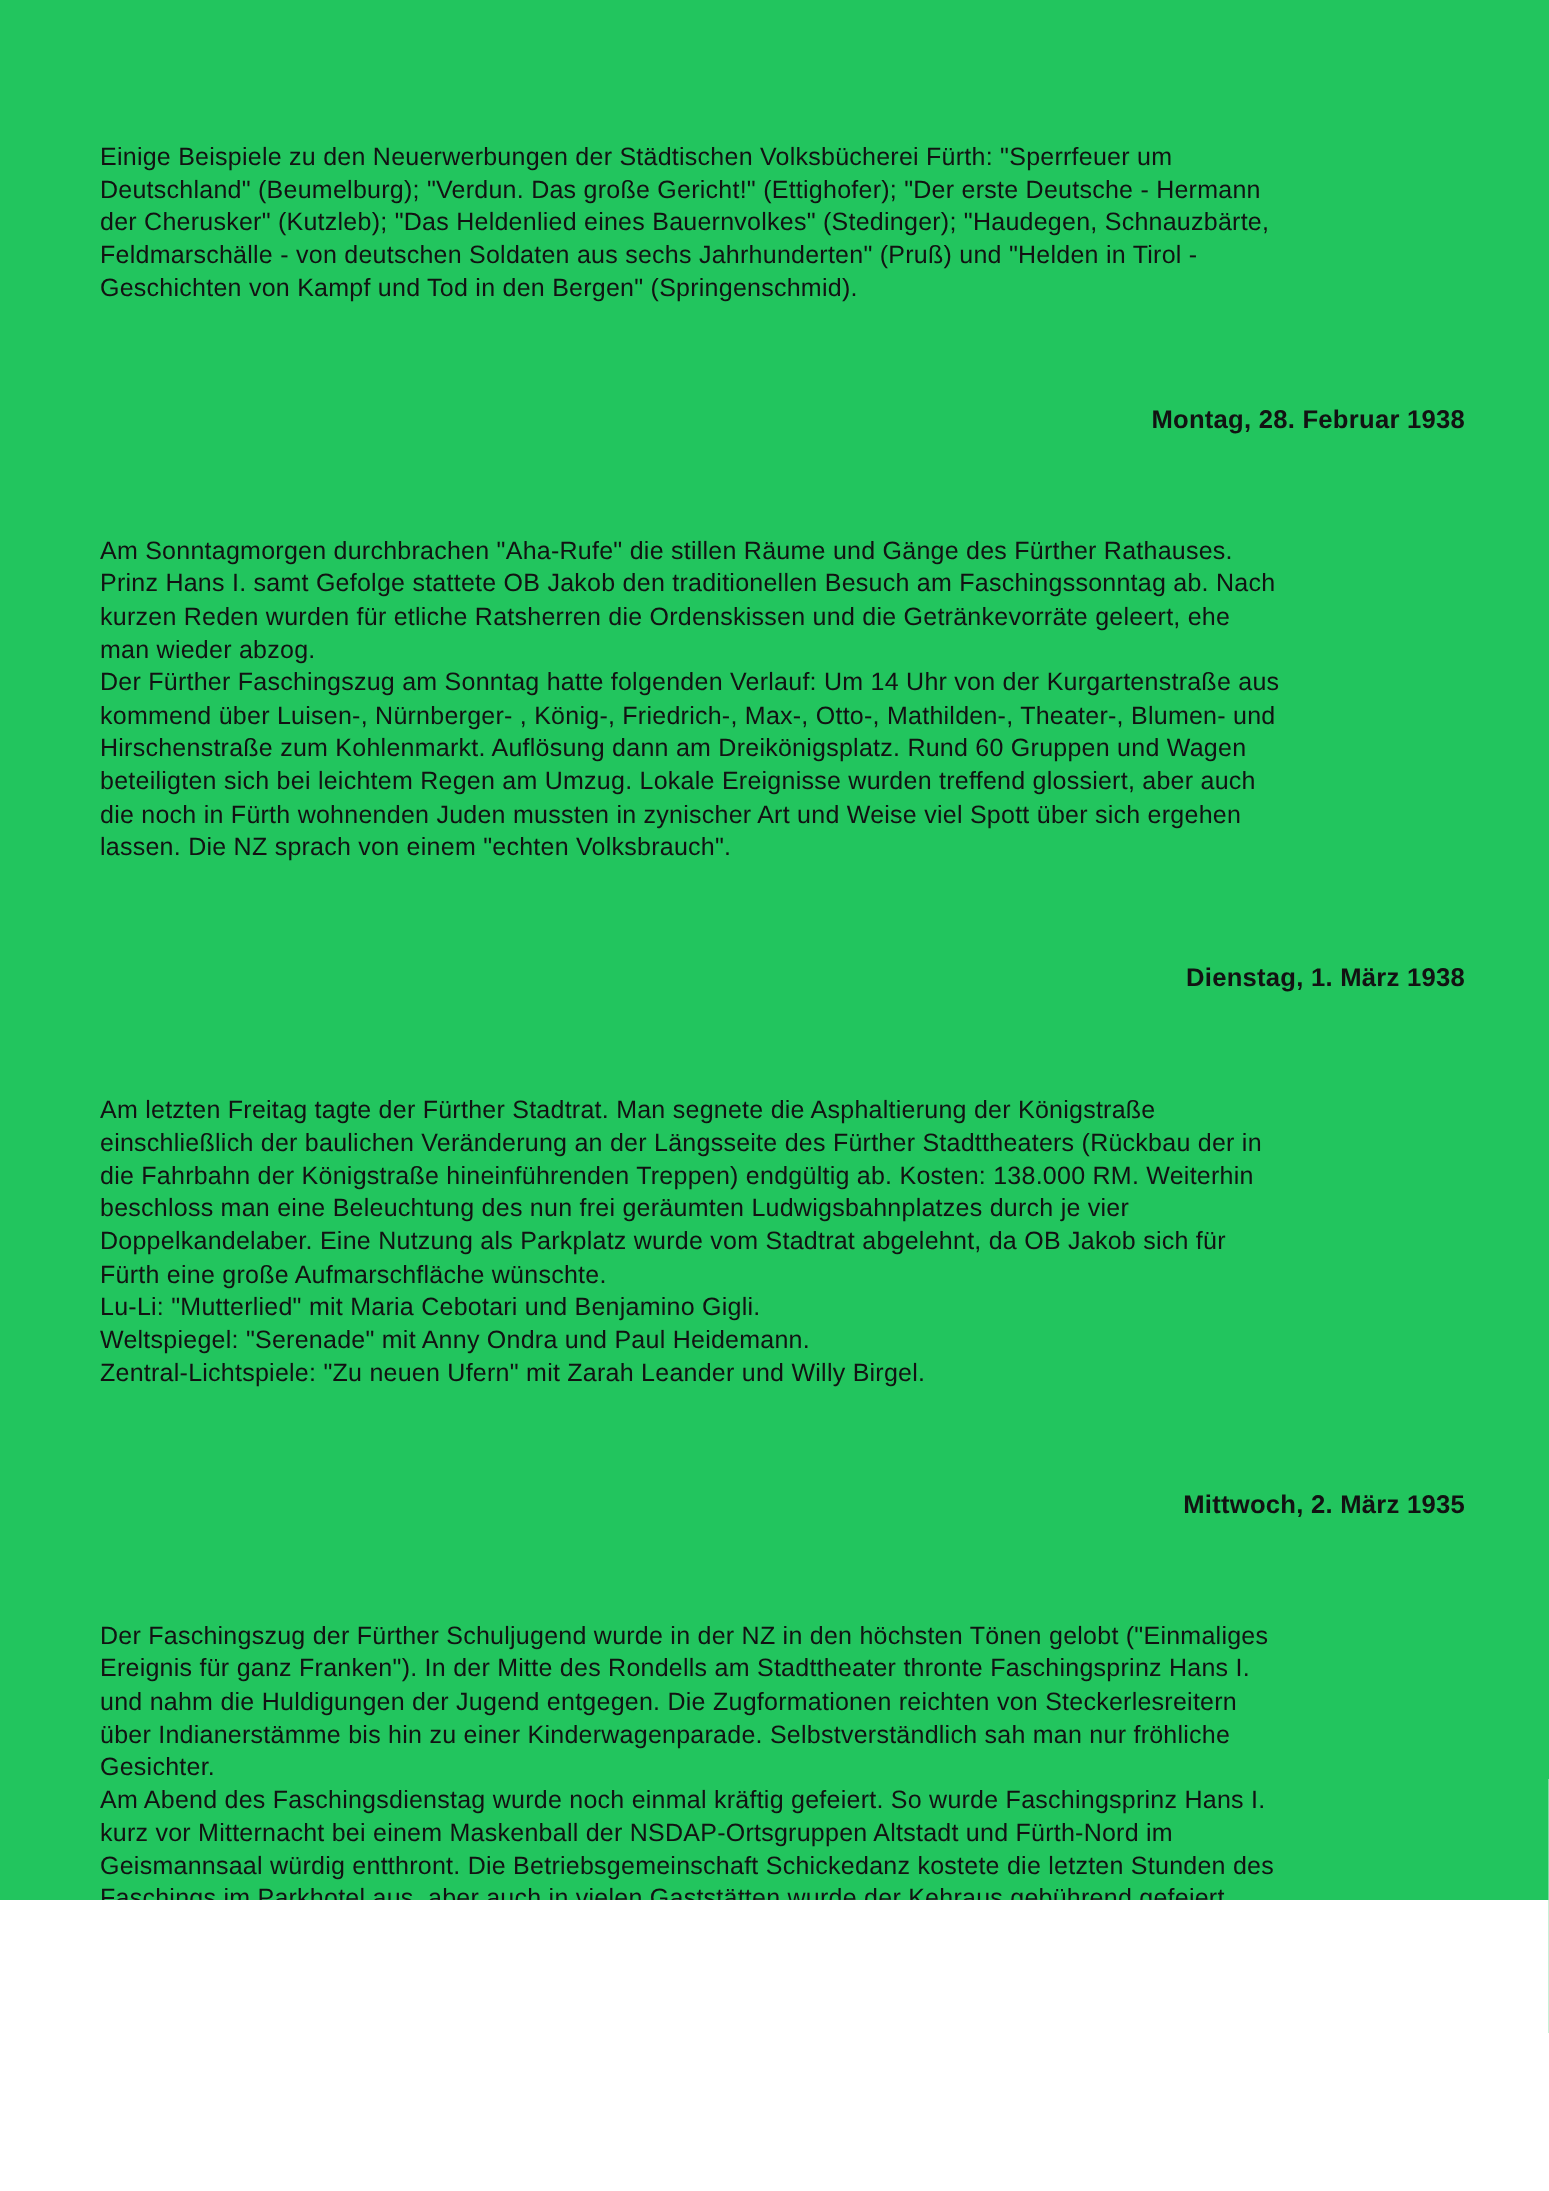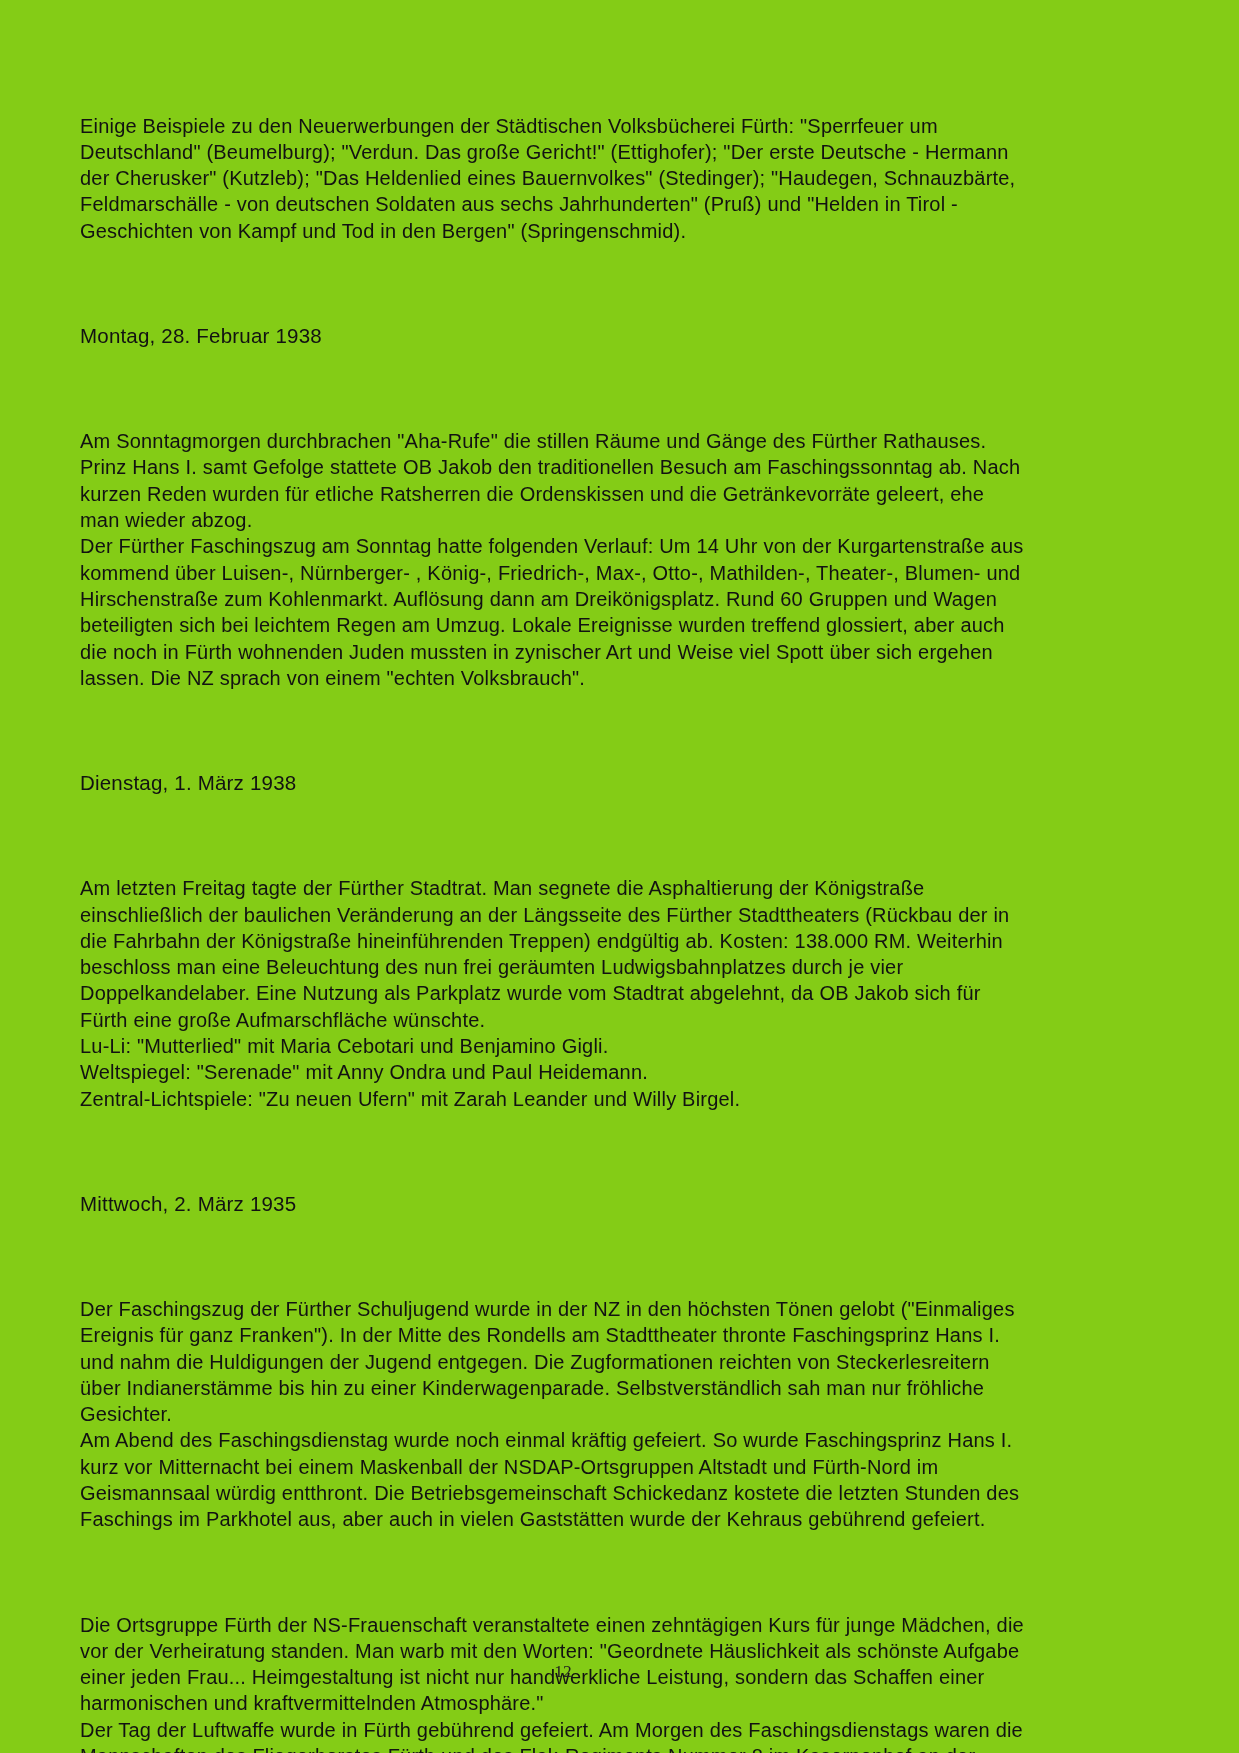--- a/index.html
+++ b/index.html
@@ -3,44 +3,45 @@
 <meta charset="utf-8">
 <style>
   html, body {
     margin: 0;
     padding: 0;
     background: #ffffff;
   }
   .page {
     position: relative;
     width: 1239px;
-    height: 1753px;
-    background: #84cc16;
+    height: 1520px;
+    background: #22c55e;
     overflow: hidden;
   }
   .doc {
     position: absolute;
     top: 0;
     left: 80px;
     width: 1092px;
     padding-top: 60px;
     font-family: "Liberation Sans", sans-serif;
     font-size: 20px;
     line-height: 26.3px;
     letter-spacing: 0.2px;
     color: #121212;
     white-space: pre;
   }
   .para {
     margin: 0 0 26.3px 0;
   }
   .date-heading {
     margin: 0 0 26.3px 0;
-    font-weight: normal;
+    font-weight: bold;
     font-size: 20.5px;
+    text-align: right;
   }
   .page-number {
     position: absolute;
     top: 1660px;
     left: 80px;
     width: 966px;
     text-align: center;
     font-family: "Liberation Serif", serif;
     font-size: 17.5px;
     line-height: 22px;

